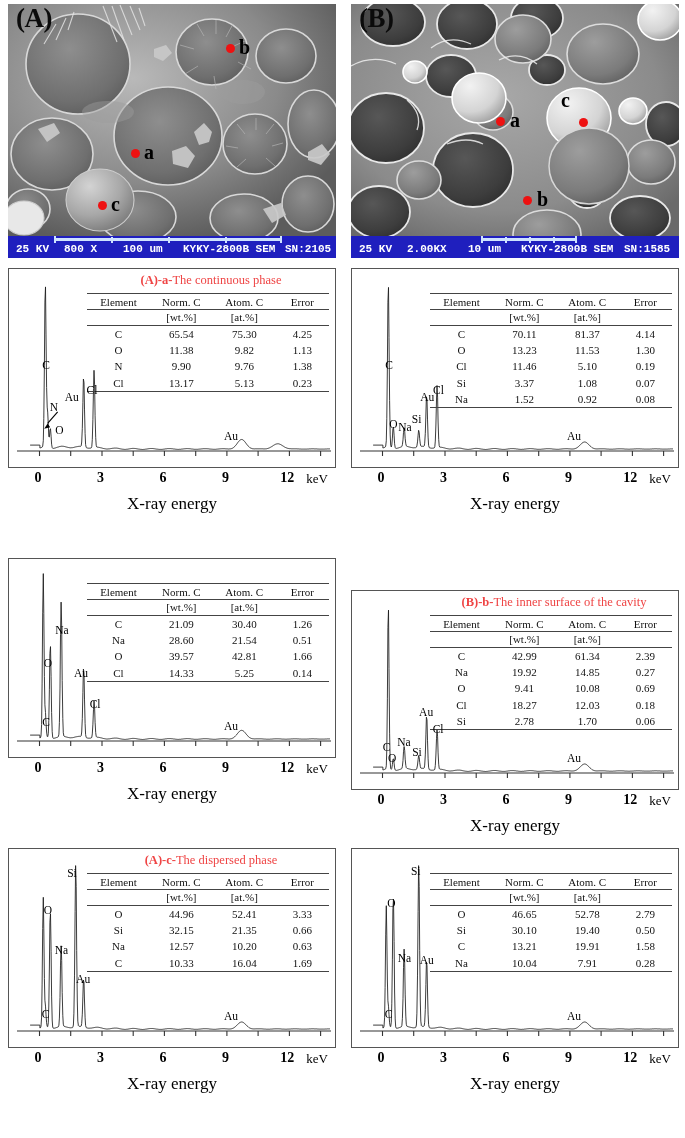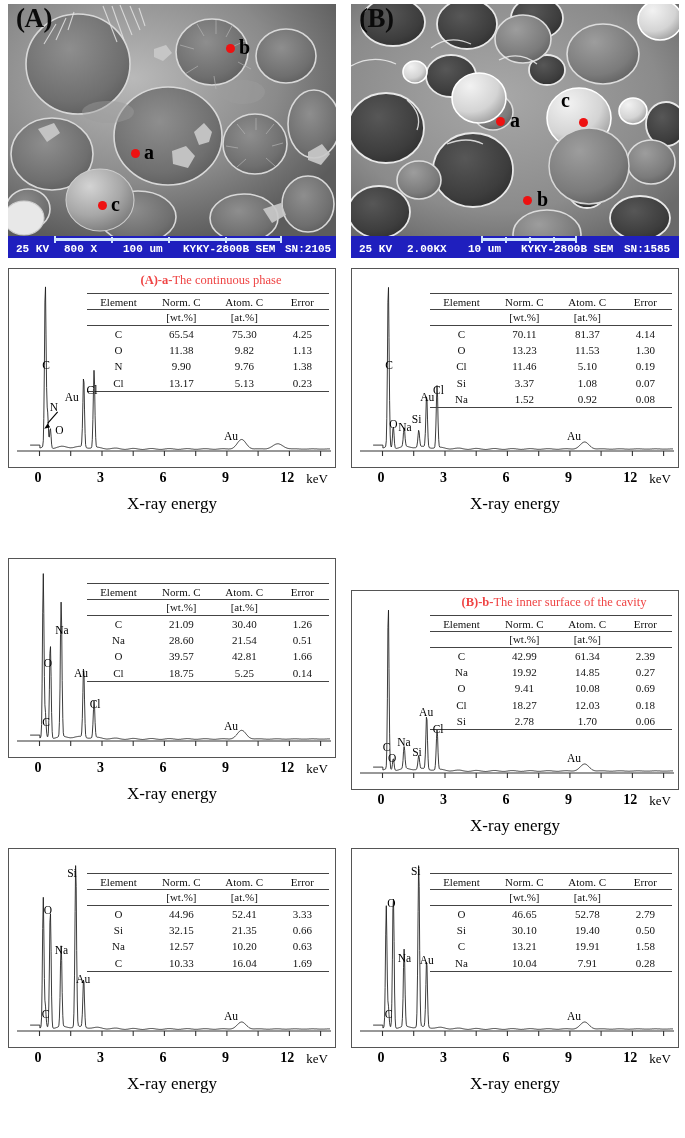--- a/index.html
+++ b/index.html
@@ -531,21 +531,21 @@
                 <td>0.51</td>
               </tr>
               <tr>
                 <td>O</td>
                 <td>39.57</td>
                 <td>42.81</td>
                 <td>1.66</td>
               </tr>
               <tr>
                 <td>Cl</td>
-                <td>18.75</td>
+                <td>14.33</td>
                 <td>5.25</td>
                 <td>0.14</td>
               </tr>
             </tbody>
           </table>
           <div class="peaklabel" style="left: 33.3644px; top: 158.16px;">C</div>
           <div class="peaklabel" style="left: 34.8219px; top: 99.36px;">O</div>
           <div class="peaklabel" style="left: 46.274px; top: 65.76px;">Na</div>
           <div class="peaklabel" style="left: 65.0137px; top: 109.44px;">Au</div>
           <div class="peaklabel" style="left: 80.6301px; top: 139.68px;">Cl</div>
@@ -653,20 +653,21 @@
             <path d="M 61.7 182 L 61.7 187" stroke="#333" stroke-width="1.1"></path>
             <path d="M 93.0 182 L 93.0 187" stroke="#333" stroke-width="1.1"></path>
             <path d="M 124.2 182 L 124.2 187" stroke="#333" stroke-width="1.1"></path>
             <path d="M 155.4 182 L 155.4 187" stroke="#333" stroke-width="1.1"></path>
             <path d="M 186.7 182 L 186.7 187" stroke="#333" stroke-width="1.1"></path>
             <path d="M 217.9 182 L 217.9 187" stroke="#333" stroke-width="1.1"></path>
             <path d="M 249.1 182 L 249.1 187" stroke="#333" stroke-width="1.1"></path>
             <path d="M 280.4 182 L 280.4 187" stroke="#333" stroke-width="1.1"></path>
             <path d="M 311.6 182 L 311.6 187" stroke="#333" stroke-width="1.1"></path>
           </svg>
+          <div class="spec-title" style="padding-left: 78px;"><span class="bld">(A)-c-</span><span>The dispersed phase</span></div>
           <table class="eds" style="left: 78px; top: 24px; width: 242px;">
             <thead>
               <tr class="hdr">
                 <th style="width:26%">Element</th>
                 <th style="width:26%">Norm. C</th>
                 <th style="width:26%">Atom. C</th>
                 <th style="width:22%">Error</th>
               </tr>
               <tr class="unit">
                 <th></th>

